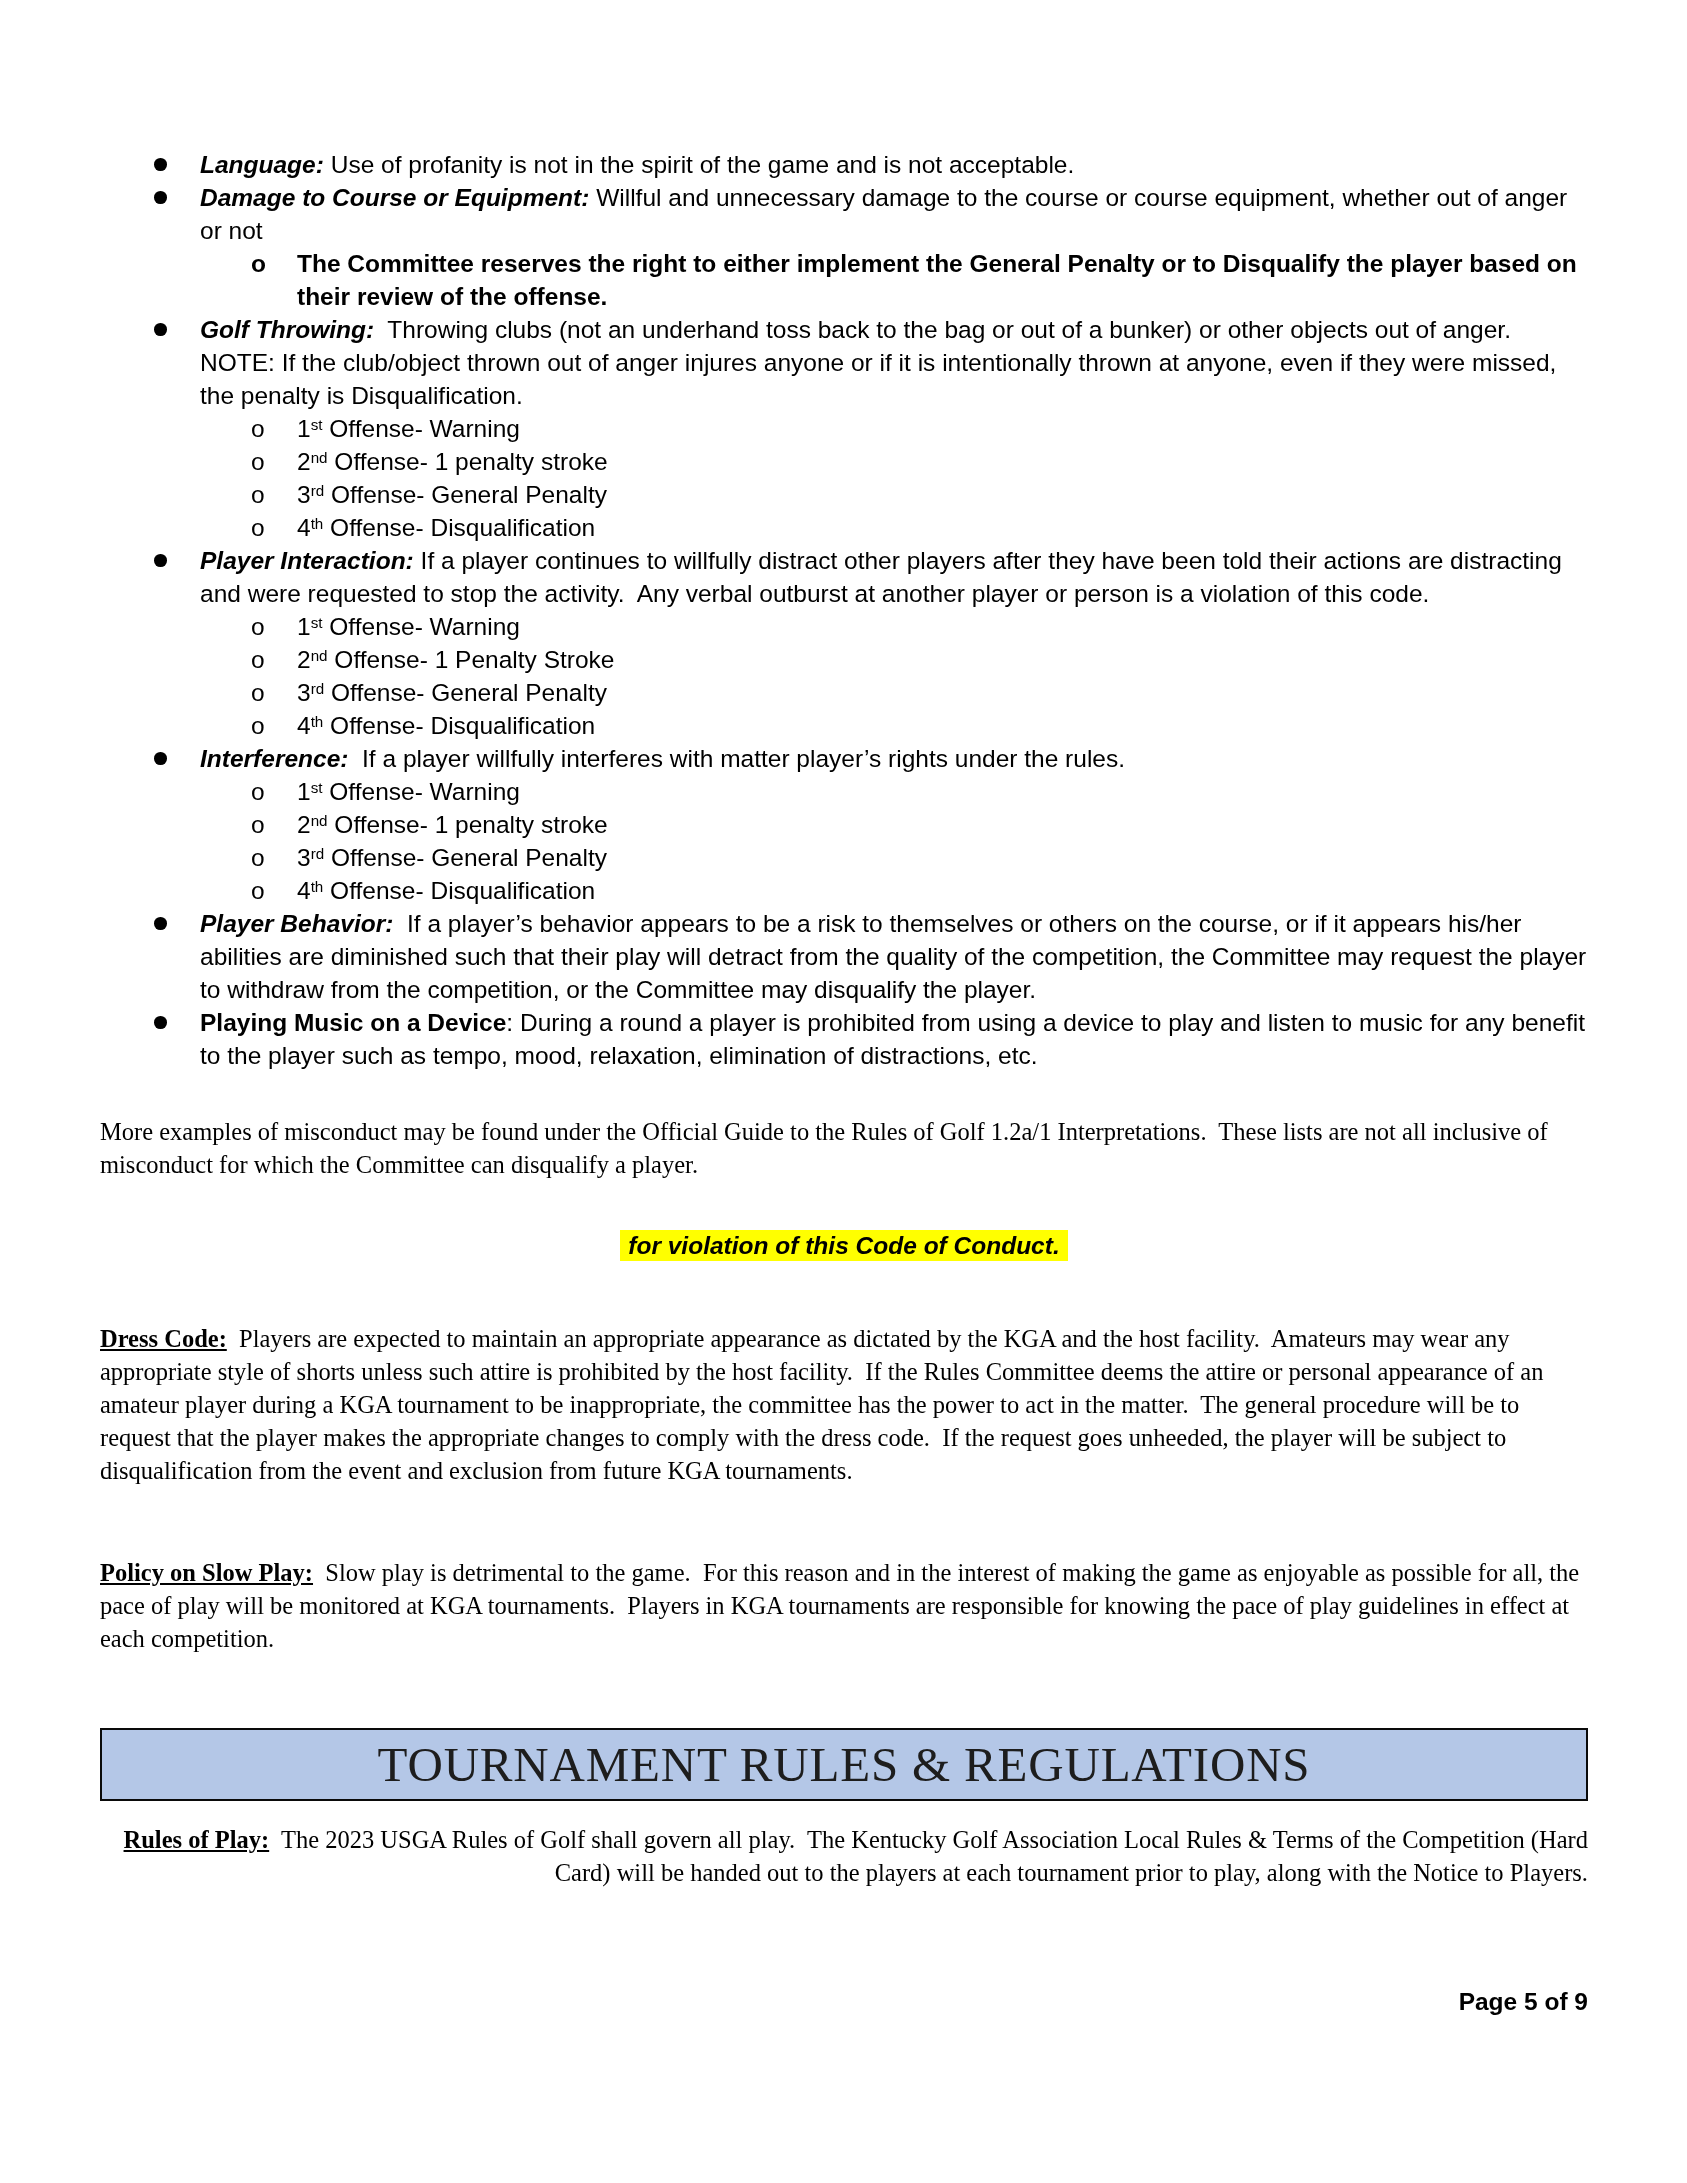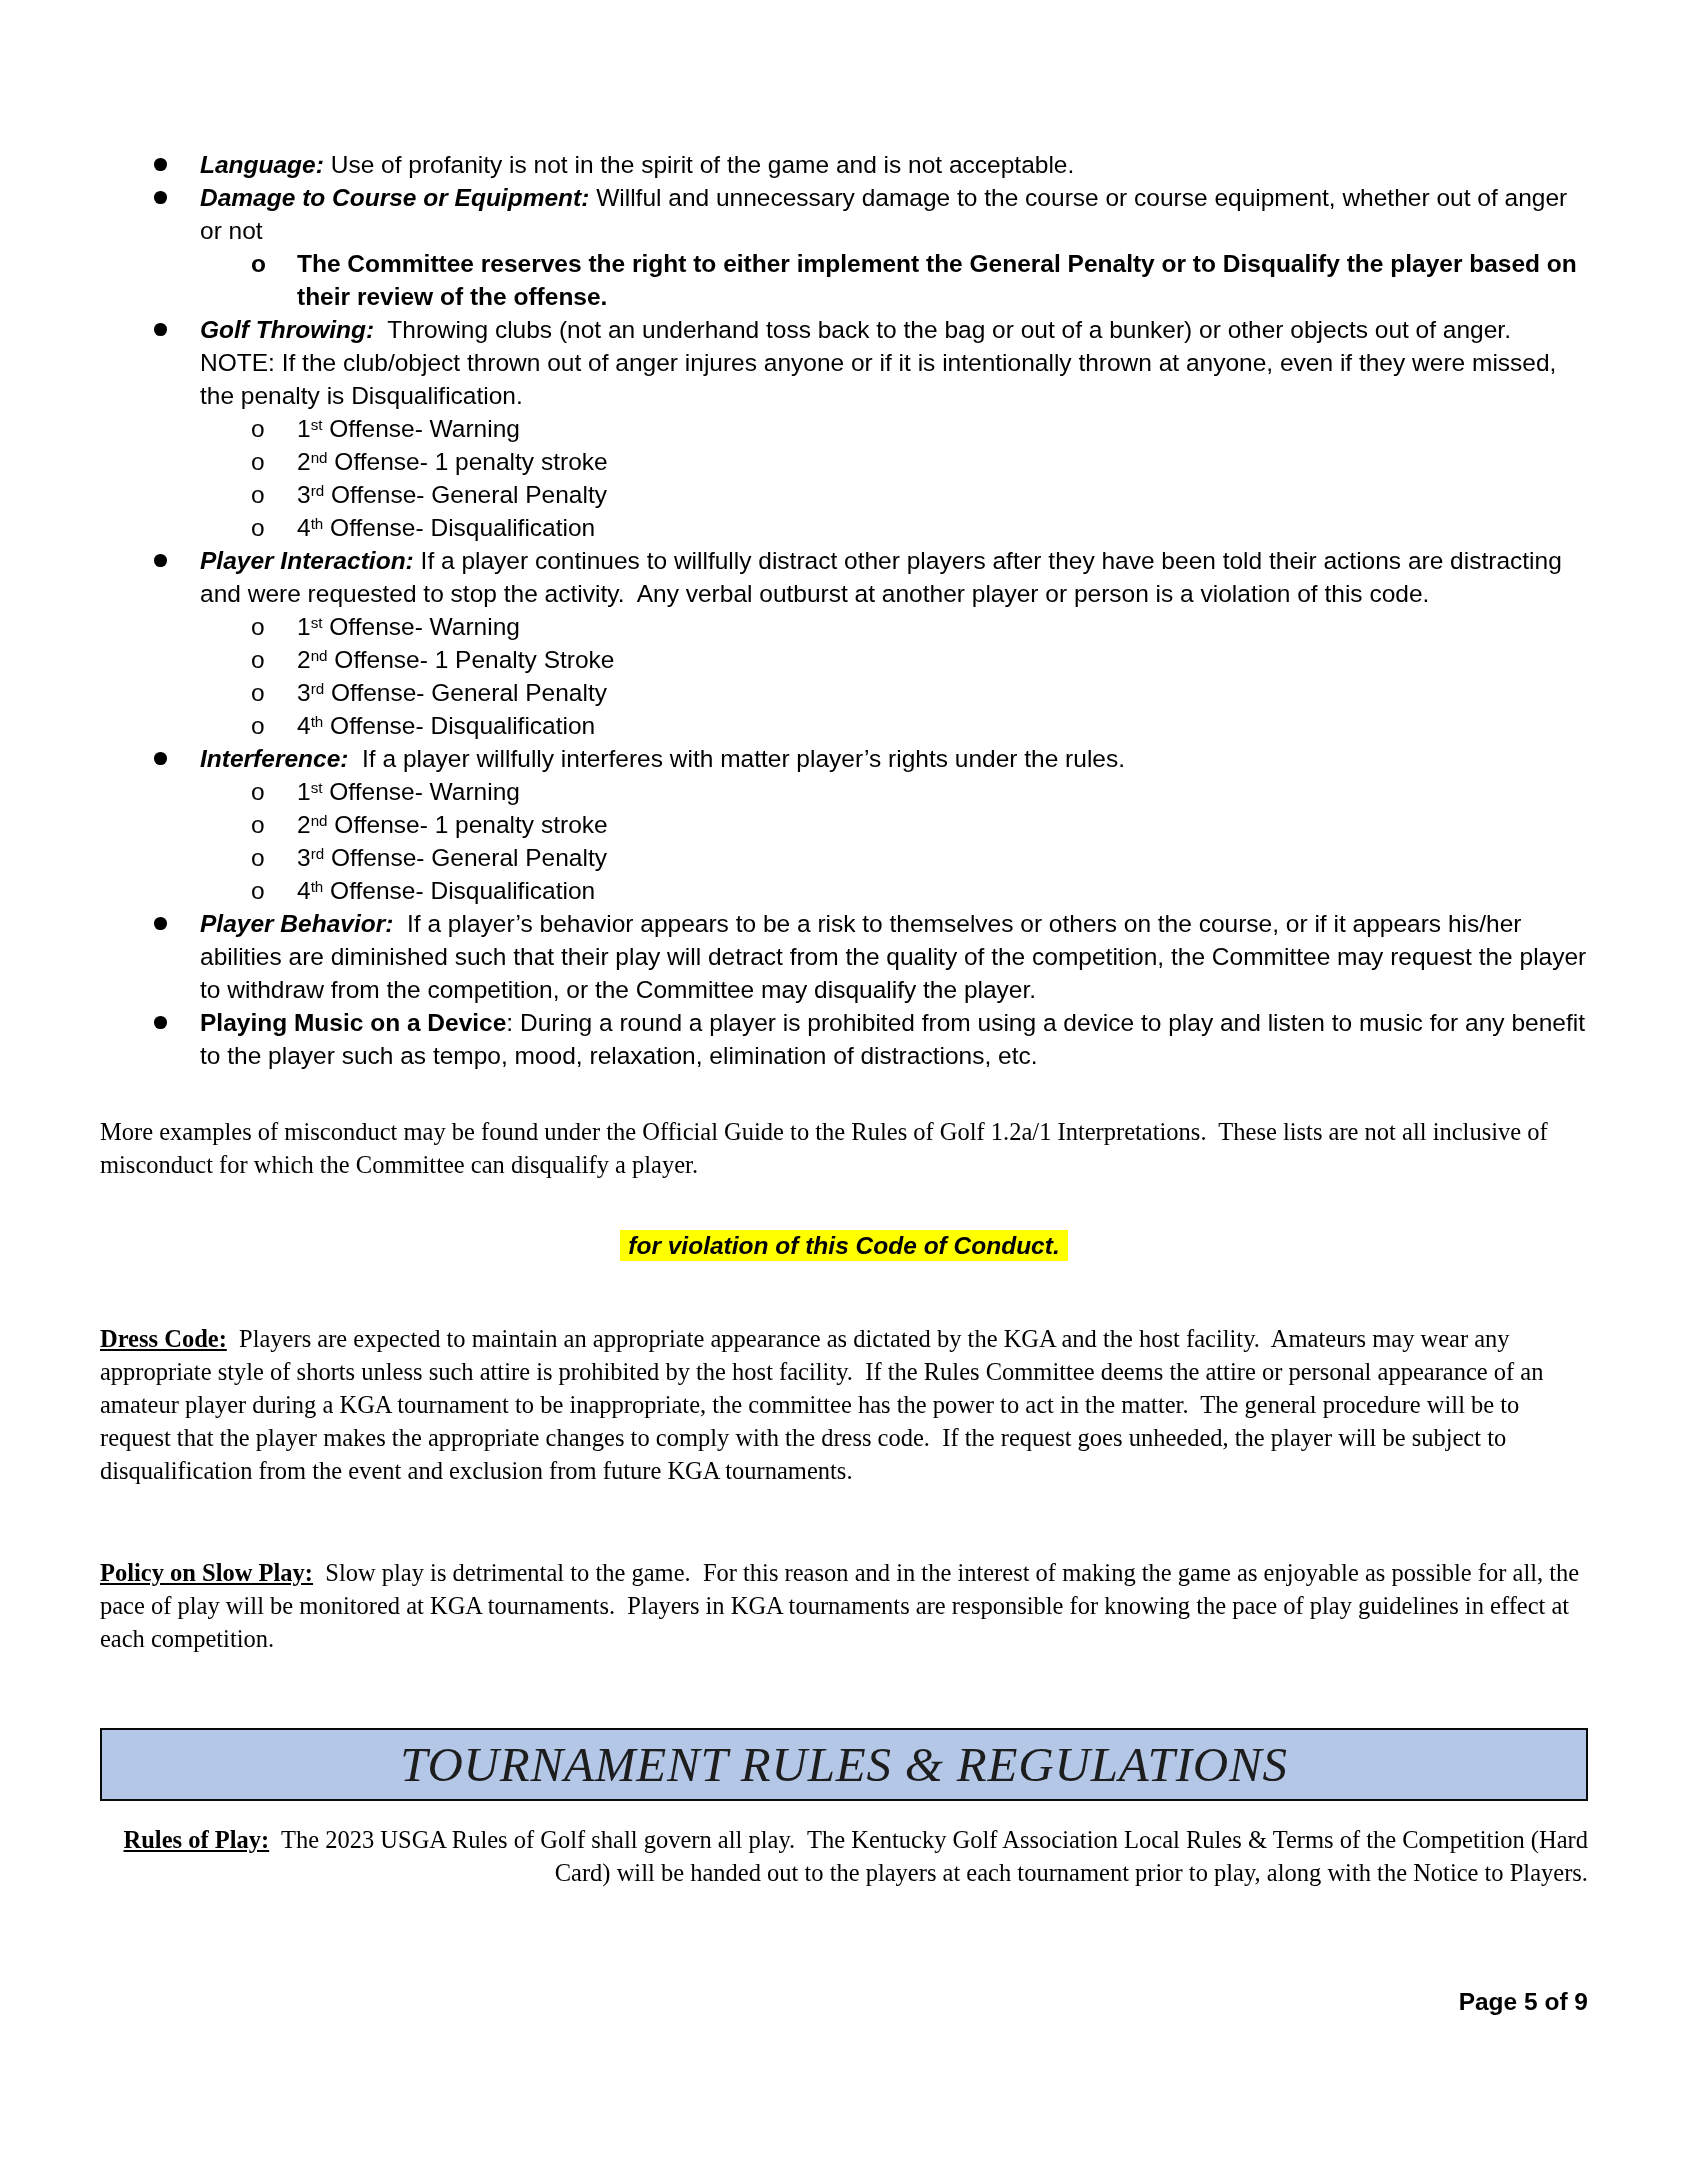--- a/index.html
+++ b/index.html
@@ -25,21 +25,21 @@
   sup{font-size:0.62em;line-height:0;position:relative;top:-0.45em;vertical-align:baseline;}
   .bi{font-weight:bold;font-style:italic;}
   .b{font-weight:bold;}
   .bu{font-weight:bold;text-decoration:underline;}
   p{margin:0;white-space:pre-wrap;font-family:Liberation Serif, serif;}
   .notice-line{text-align:center;font-weight:bold;font-style:italic;line-height:38px;}
   .notice-line>span{background:#ffff00;padding:1.7px 8.4px;white-space:nowrap;}
   .banner{
     position:absolute;left:100px;right:99px;top:1728px;height:73px;
     background:#b4c7e7;border:2.5px solid #0a0a0a;box-sizing:border-box;
-    display:flex;align-items:center;justify-content:center;font-style:italic;
+    display:flex;align-items:center;justify-content:center;
   }
   .banner-title{
     font-family:"Liberation Serif","DejaVu Serif",serif;
     font-size:49px;color:#1d1d1d;letter-spacing:0.8px;line-height:1;
   }
   .footer{position:absolute;right:99px;top:1985px;font-weight:bold;}
 </style>
 </head>
 <body>
 

